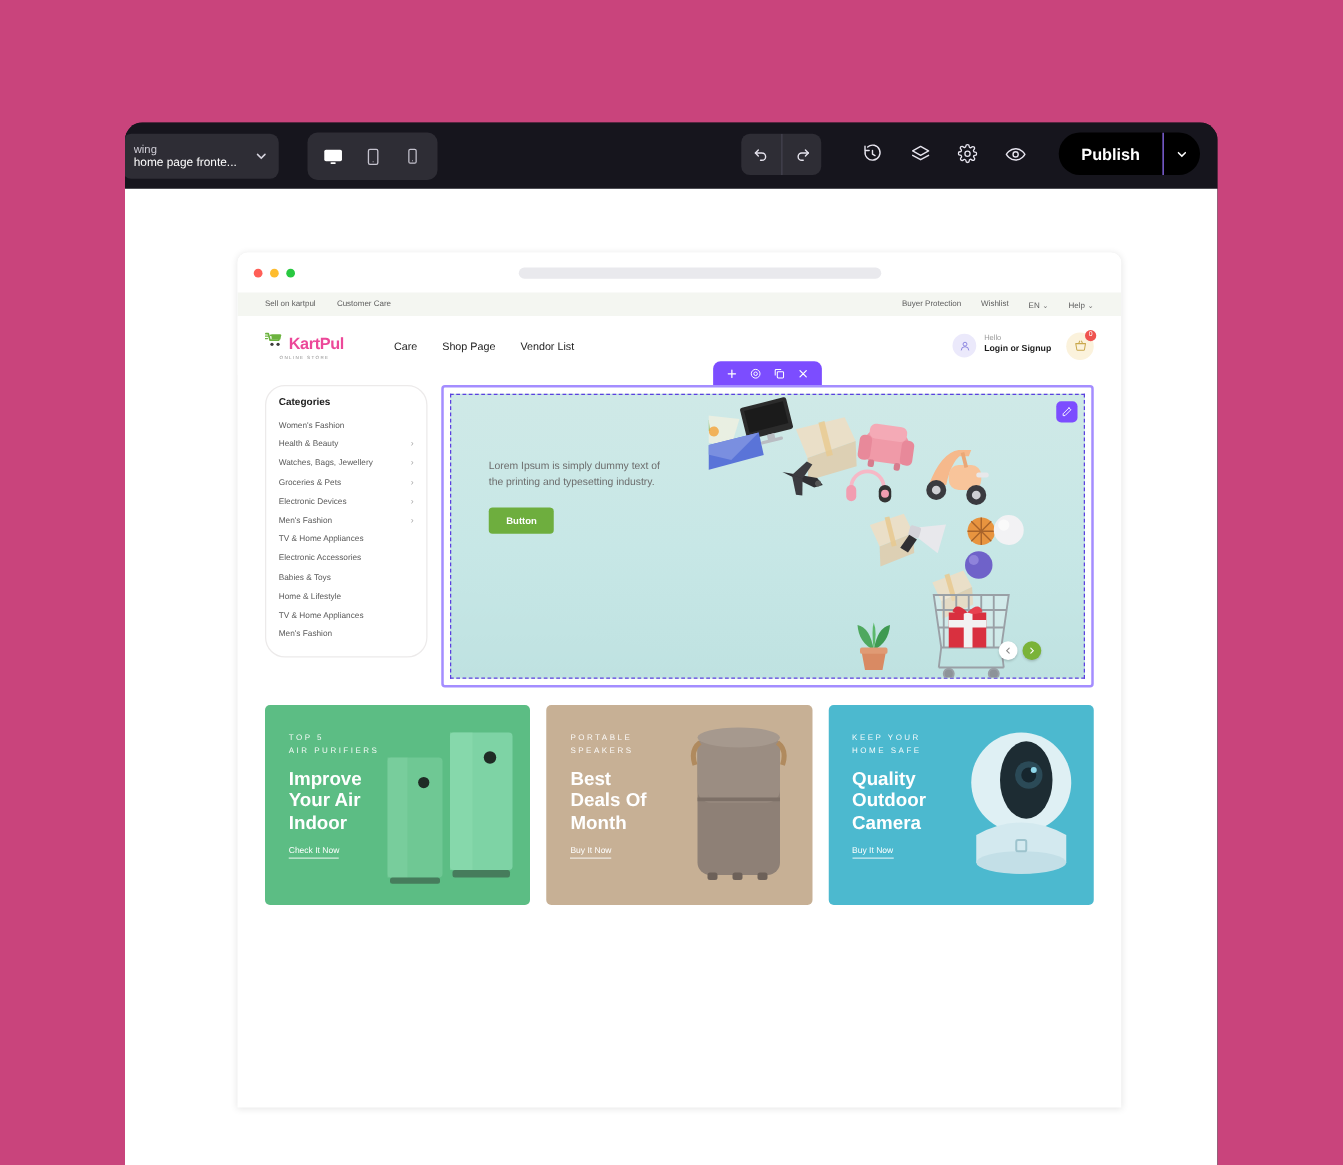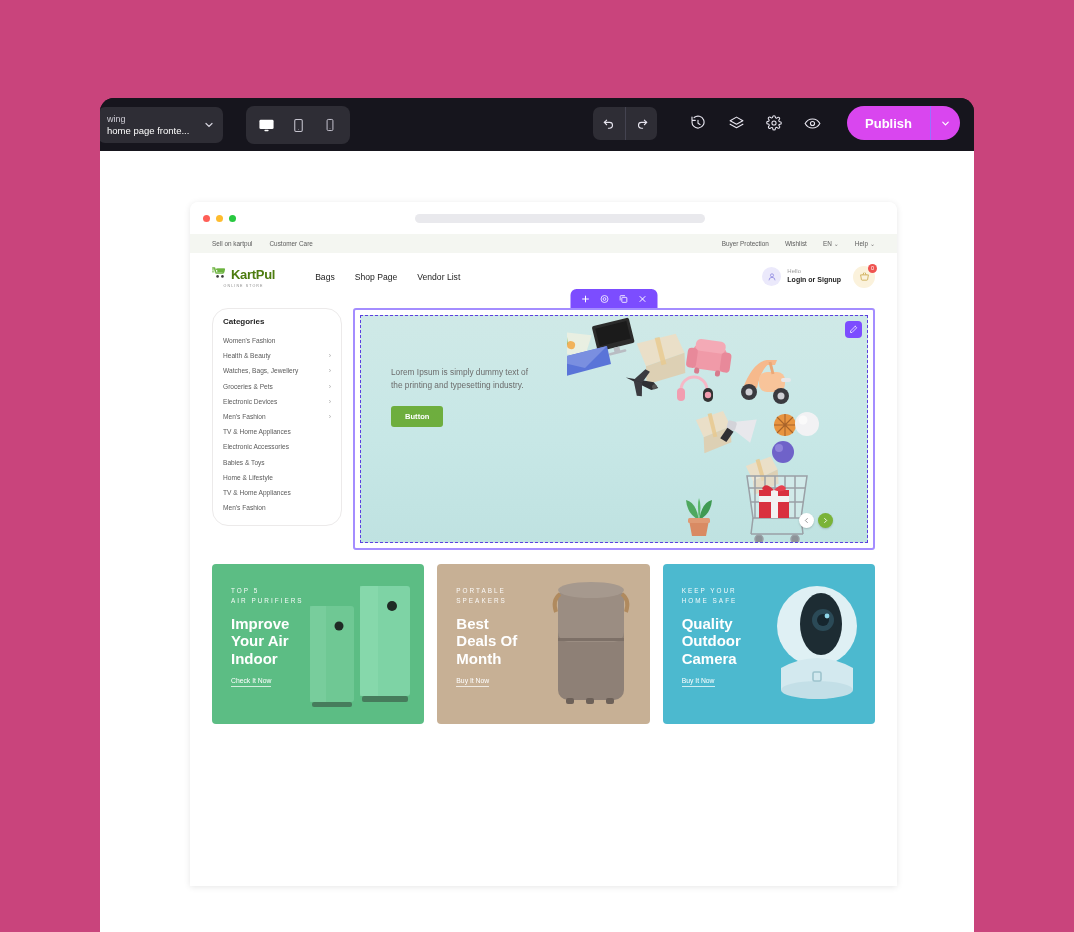--- a/index.html
+++ b/index.html
@@ -64,21 +64,21 @@
     cursor: pointer;
   }
   .undo-group .ub + .ub { border-left: 1px solid #444350; }
   .icon-btn {
     width: 38px; height: 38px; border-radius: 6px;
     display: flex; align-items: center; justify-content: center;
     cursor: pointer;
   }
   .publish-wrap {
     display: flex; align-items: stretch; margin-left: 16px;
-    background: #d946ef; border-radius: 19px; height: 34px; overflow: hidden;
+    background: #000000; border-radius: 19px; height: 34px; overflow: hidden;
   }
   .publish-btn {
     display: flex; align-items: center; padding: 0 18px;
     color: #fff; font-size: 13px; font-weight: bold; cursor: pointer;
   }
   .publish-caret {
     width: 30px; display: flex; align-items: center; justify-content: center;
     border-left: 1px solid #9573ff; cursor: pointer;
   }
 
@@ -119,21 +119,21 @@
   .site-topbar .right { margin-left: auto; display: flex; gap: 16px; align-items: center; }
   .mini-caret { font-size: 6px; margin-left: 2px; color: #777; }
 
   
   .site-header {
     height: 47px; background: #fff;
     display: flex; align-items: center; padding: 0 22px;
   }
   .logo { display: flex; flex-direction: column; align-items: center; margin-right: 20px; }
   .logo-row { display: flex; align-items: center; gap: 2px; }
-  .logo-text { font-size: 13px; font-weight: bold; color: #4d7c0f; letter-spacing: -.3px; }
+  .logo-text { font-size: 13px; font-weight: bold; color: #ec4899; letter-spacing: -.3px; }
   .logo-sub { font-size: 3.6px; letter-spacing: 1.1px; color: #8a8a8a; margin-top: 1px; }
   .search-box {
     display: flex; align-items: stretch; height: 21px;
     border: 1px solid #b9d58d; border-radius: 3px; overflow: hidden;
     width: 218px;
   }
   .search-box input {
     flex: 1; border: 0; outline: none; padding: 0 8px;
     font-size: 7px; color: #8b8b8b; font-family: "Liberation Sans", sans-serif;
   }
@@ -379,21 +379,21 @@
                 <path d="M0 6h4M0 9h3" stroke="#6cb33f" stroke-width="1.4" stroke-linecap="round"></path>
               </svg>
             </span>
             <span class="logo-text">KartPul</span>
           </div>
           <div class="logo-sub">ONLINE STORE</div>
         </div>
 
 
         <div class="nav-links">
-          <a>Bags</a>
+          <a>Care</a>
           <a>Shop Page</a>
           <a>Vendor List</a>
         </div>
 
         <div class="acct">
           <div class="avatar">
             <svg width="10" height="10" viewBox="0 0 24 24" fill="none" stroke="#8d86e0" stroke-width="1.9">
                 <circle cx="12" cy="8" r="3.7"></circle>
                 <path d="M4.8 20a7.2 7.2 0 0114.4 0"></path>
               </svg>

